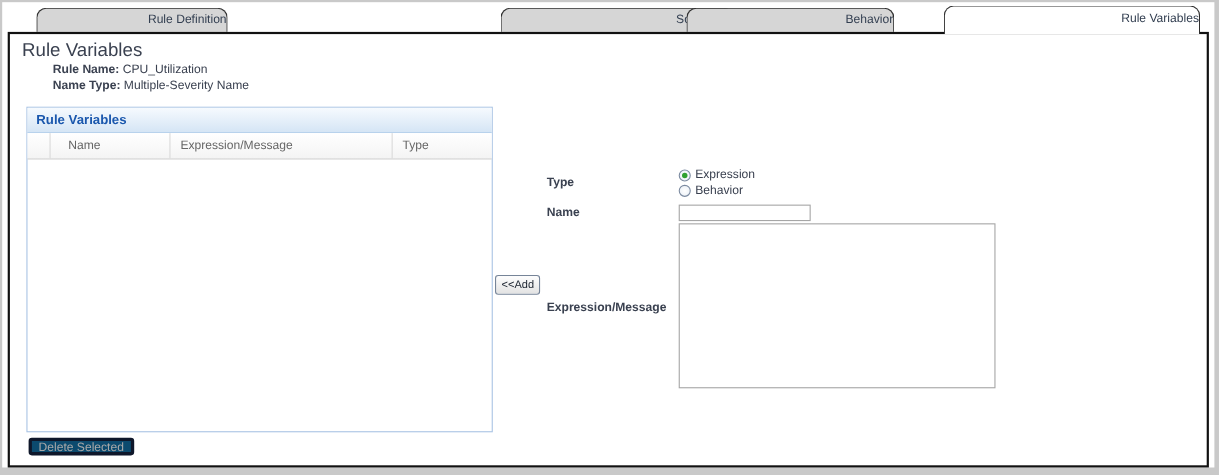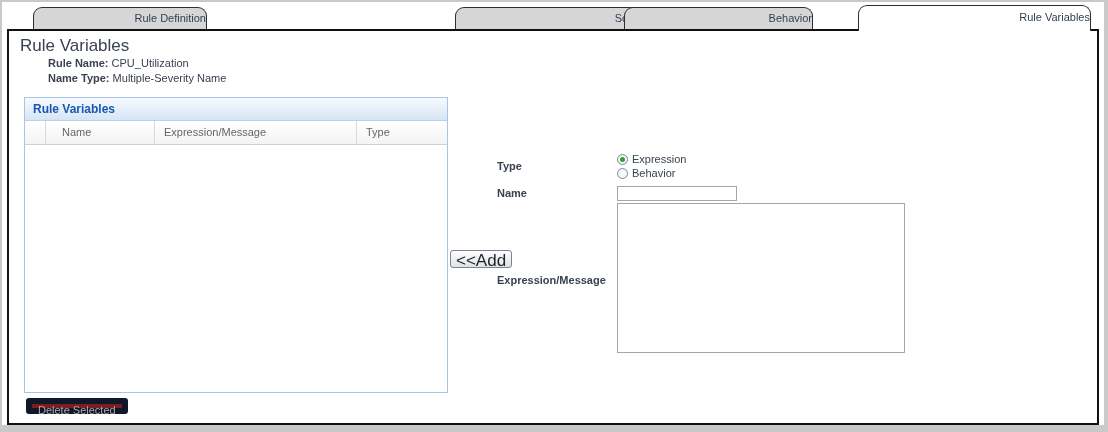--- a/index.html
+++ b/index.html
@@ -36,24 +36,24 @@
        border-bottom:1px solid #cfcfcf; font-size:11px; color:#666;}
   .gh-cell{box-sizing:border-box; border-right:1px solid #dadada; overflow:hidden; white-space:nowrap;}
   .gh-sel{width:21px;}
   .gh-name{width:109px; padding-left:16px;}
   .gh-expr{width:202px; padding-left:9px;}
   .gh-type{flex:1; padding-left:9px; border-right:none;}
   .grid-body{background:#ffffff;}
 
   .delete-btn{position:absolute; left:17px; top:367px; height:16px; padding:0 6px;
        font-family:"Liberation Sans", sans-serif; font-size:11px; color:#a8a8a8;
-       background:#7f1d1d; border:6px solid #0f172a; border-radius:3px;}
+       background:#0c4a6e; border:3px solid #0f172a; border-radius:3px;}
 
   .add-btn{position:absolute; left:441px; top:219px; height:18px; padding:0 5px;
-       font-family:"Liberation Sans", sans-serif; font-size:17px; color:#1c2430;
+       font-family:"Liberation Sans", sans-serif; font-size:10px; color:#1c2430;
        background:linear-gradient(#fefefe,#e2e2e2); border:1px solid #768498; border-radius:3px;}
 
   
   .form-label{position:absolute; left:488px; font-size:11px; font-weight:bold; color:#3a4150;}
   .lbl-type{top:129px;}
   .lbl-name{top:156px;}
   .lbl-expr{top:243px;}
 
   .radio-group{position:absolute; left:608px; top:121px;}
   .radio-row{display:flex; align-items:center; height:14px; font-size:11px; color:#3a4150;}

